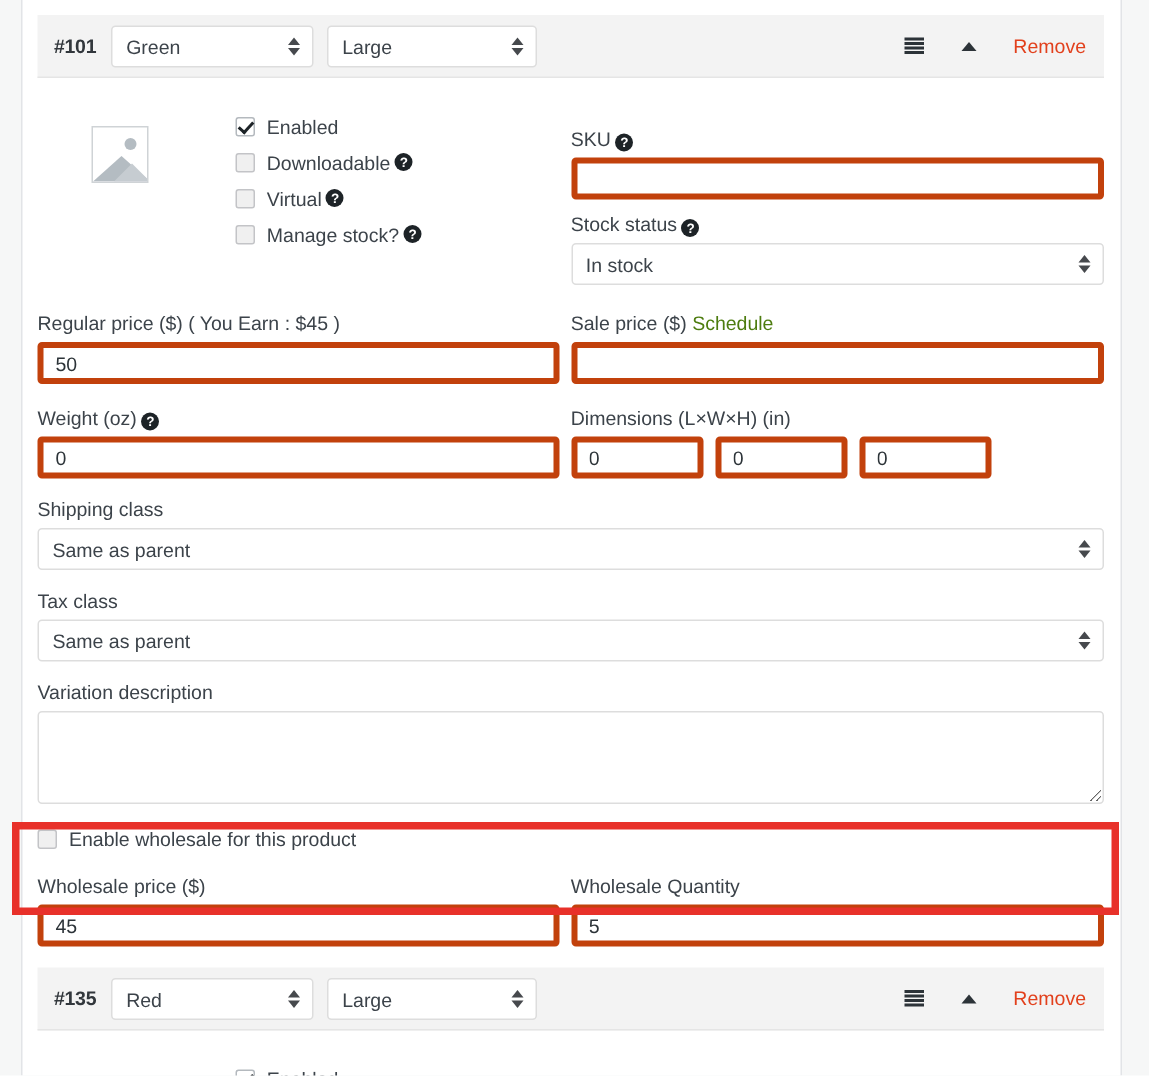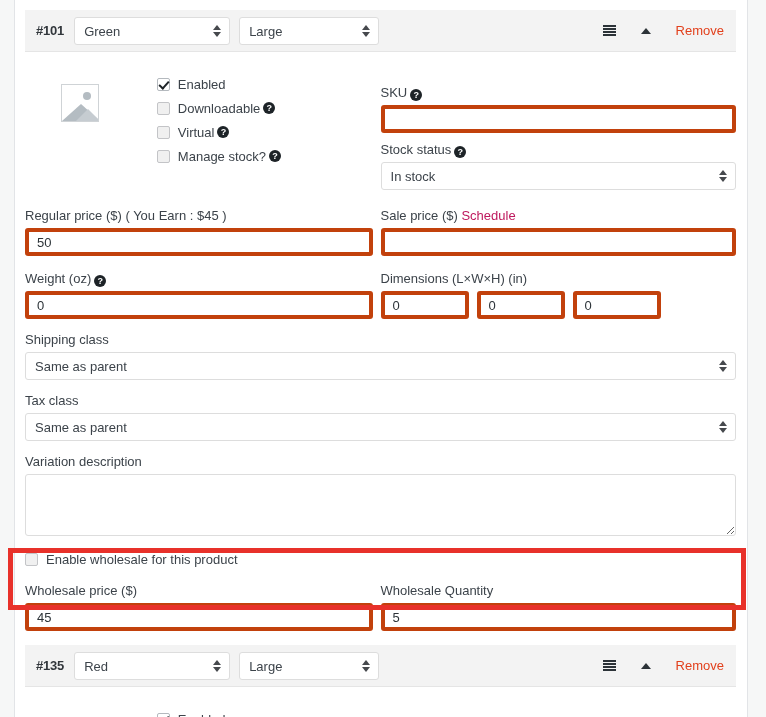--- a/index.html
+++ b/index.html
@@ -61,21 +61,21 @@
     line-height: 28px;
     font-size: 13px;
     color: #3c434a;
     padding: 0 26px 0 9px;
     box-sizing: border-box;
     margin-right: 9px;
     min-width: 130px;
     white-space: nowrap;
     overflow: hidden;
   }
-  .attr-select.w1 { width: 156px; }
+  .attr-select.w1 { width: 135px; }
   .attr-select.w2 { width: 140px; }
 
   .spin {
     position: absolute;
     right: 7px;
     top: 50%;
     transform: translateY(-50%);
     width: 9px;
     height: 14px;
     display: block;
@@ -277,21 +277,21 @@
   }
   .cb.dim { background: #f0f0f0; border-color: #c3c4c7; }
 
   .sku-col {
     width: 356px;
     padding-top: 4px;
     margin-top: 15px;
   }
 
   .schedule-link {
-    color: #be185d;
+    color: #4d7c0f;
     text-decoration: none;
     cursor: pointer;
   }
 
   .dims {
     display: flex;
     gap: 8px;
   }
   .dims input.txt { width: 88px; }
 

